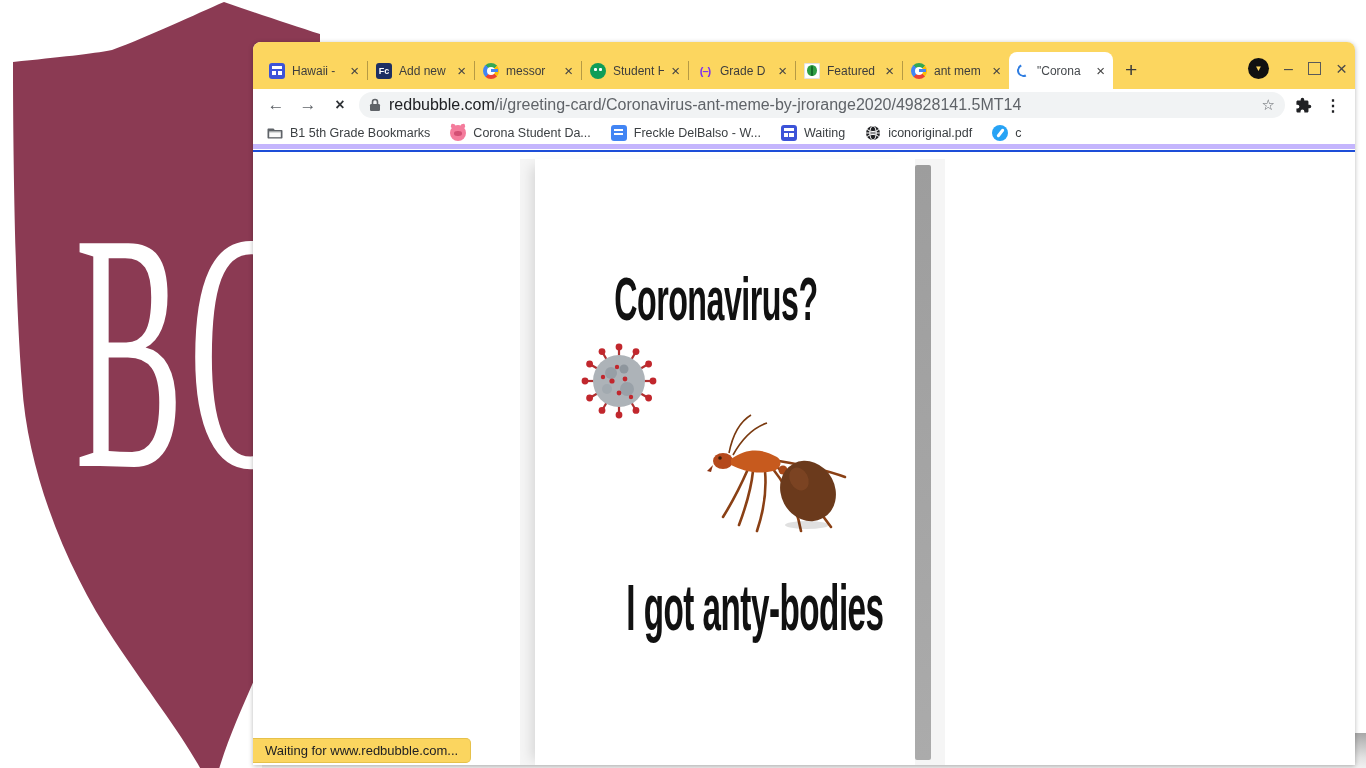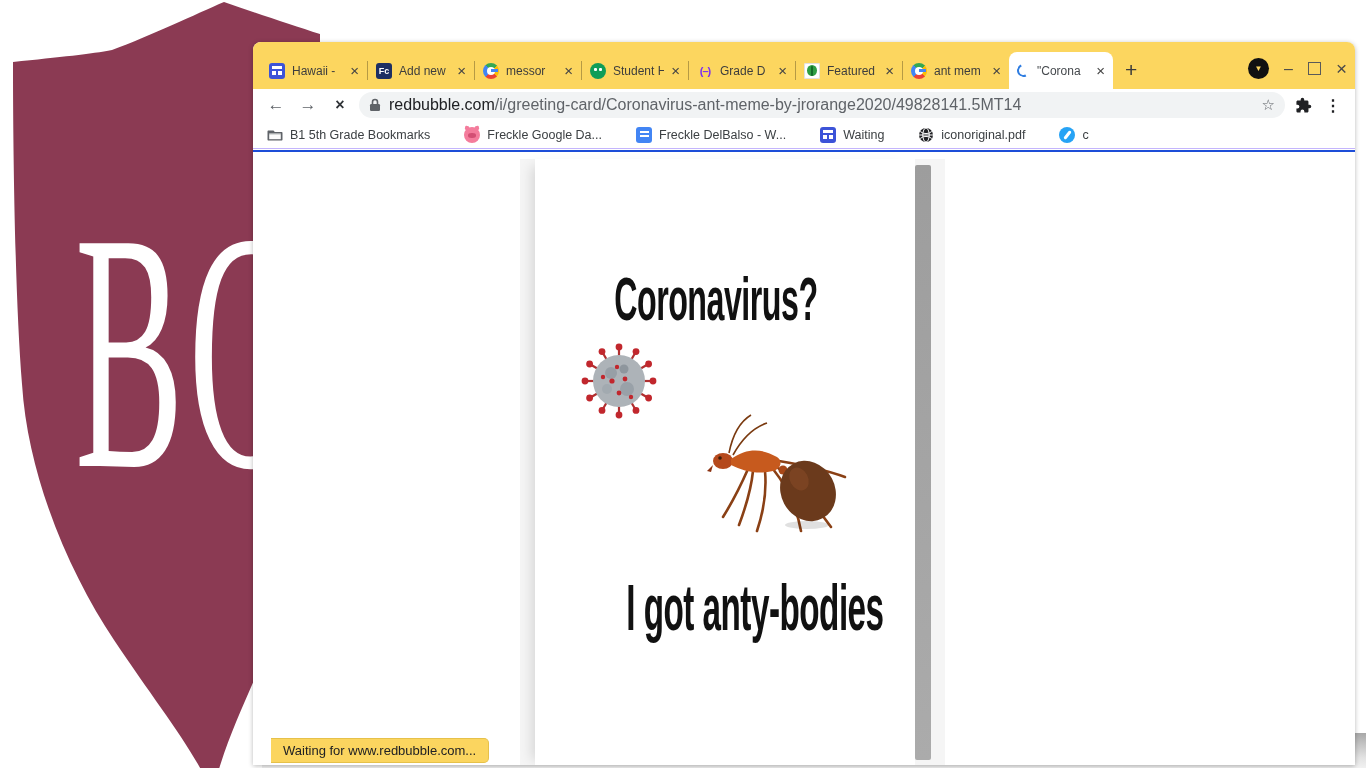--- a/index.html
+++ b/index.html
@@ -47,22 +47,22 @@
     padding:0 10px;gap:8px;box-sizing:border-box;overflow:hidden;}
   .omnibox .url{font-size:16px;white-space:nowrap;overflow:hidden;flex:1;}
   .omnibox .url .host{color:#202124;}
   .omnibox .url .path{color:#5f6368;}
   .star{font-size:15px;color:#5f6368;flex:0 0 auto;}
   .toolicon{width:24px;height:24px;display:flex;align-items:center;justify-content:center;}
   .dots{font-size:16px;color:#202124;font-weight:bold;}
 
   
   .bookmarks{position:absolute;left:0;top:79px;width:100%;height:28px;background:#fff;
-    display:flex;align-items:center;padding:0 14px;box-sizing:border-box;gap:34px;
-    border-bottom:1px solid #c4b5fd;}
+    display:flex;align-items:center;padding:0 14px;box-sizing:border-box;gap:20px;
+    border-bottom:5px solid #c4b5fd;}
   .bookmark{display:flex;align-items:center;gap:7px;font-size:12.5px;color:#3c4043;white-space:nowrap;}
   .bicon{width:16px;height:16px;position:relative;flex:0 0 auto;}
 
   
   .content{position:absolute;left:0;top:108px;width:100%;height:615px;background:#fff;
     border-top:2px solid #1d4ed8;overflow:hidden;}
   .photo-backdrop{position:absolute;left:267px;top:7px;width:425px;height:608px;background:#f5f5f5;}
   .card-face{position:absolute;left:282px;top:7px;width:380px;height:608px;background:#fff;
     box-shadow:-10px 0 12px -7px rgba(0,0,0,.13);}
   .spine{position:absolute;left:662px;top:13px;width:16px;height:595px;
@@ -70,21 +70,21 @@
 
   .card-line{position:absolute;left:0;width:100%;text-align:center;color:#111;
     font-weight:bold;letter-spacing:-1px;white-space:nowrap;}
   .card-line-1{top:104px;font-size:62px;transform:scale(.52,1.0);margin-left:-12px;}
   .card-line-2{top:412px;font-size:64px;transform:scale(.52,1.0);}
 
   .virus{position:absolute;left:44px;top:178px;}
   .ant{position:absolute;left:158px;top:254px;}
 
   
-  .status-bubble{position:absolute;left:18px;bottom:2px;height:23px;background:#fbd55f;
+  .status-bubble{position:absolute;left:0;bottom:2px;height:23px;background:#fbd55f;
     border:1px solid #e6c14a;border-left:none;border-radius:0 5px 5px 0;
     display:flex;align-items:center;padding:0 12px;font-size:13px;color:#202124;}
 
   
   .ic-grid{background:#3c53d8;border-radius:3px;}
   .ic-grid i{position:absolute;background:#fff;}
   .ic-grid .r1{left:3px;top:3.5px;width:10px;height:3px;}
   .ic-grid .c1{left:3px;top:8px;width:4px;height:4.5px;}
   .ic-grid .c2{left:8.5px;top:8px;width:4.5px;height:4.5px;}
   .ic-freckle{background:#1d2f63;border-radius:3px;color:#fff;font-size:9px;font-weight:bold;
@@ -246,21 +246,21 @@
           <rect x="2.2" y="6.4" width="11.6" height="1.2" fill="#5f6368" opacity=".35"></rect>
         </svg>
         <span>B1 5th Grade Bookmarks</span>
       </div>
       <div class="bookmark">
         <span class="bicon ic-pig">
             <u></u>
             <s></s>
             <i></i>
           </span>
-        <span>Freckle Google Da...</span>
+        <span>Corona Student Da...</span>
       </div>
       <div class="bookmark">
         <span class="bicon ic-doc">
             <i></i>
             <b></b>
           </span>
         <span>Freckle DelBalso - W...</span>
       </div>
       <div class="bookmark">
         <span class="bicon ic-grid">

